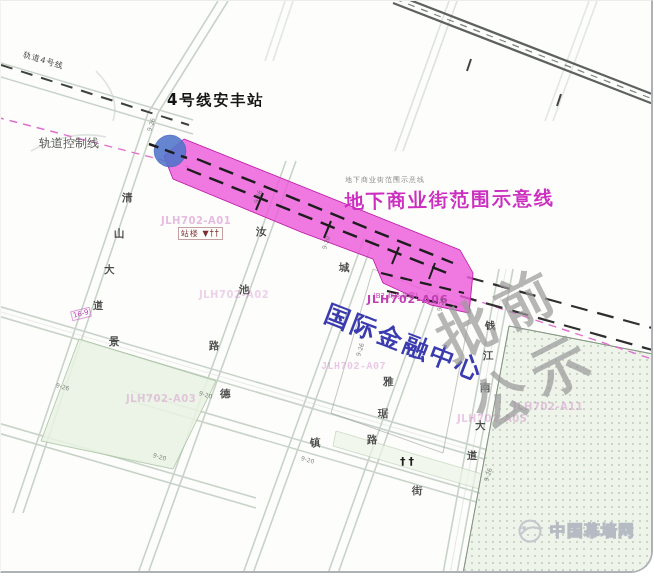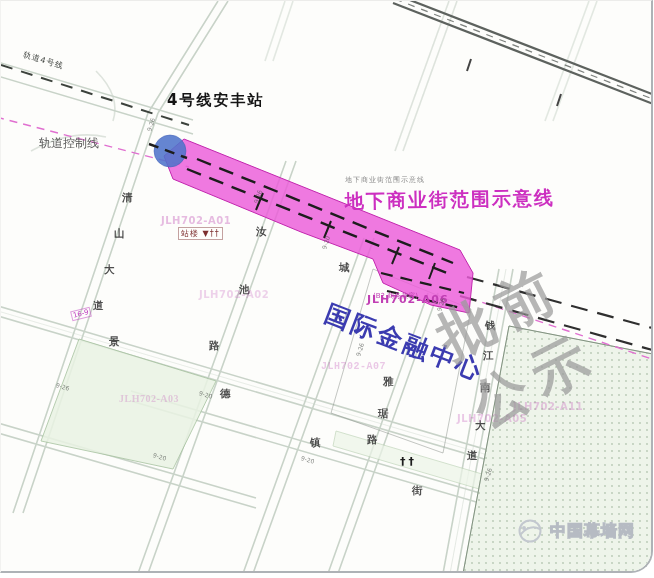--- a/index.html
+++ b/index.html
@@ -143,21 +143,21 @@
         <span class="rchar" style="left: 411px; top: 483px;">街</span>
         <span class="rchar" style="left: 484px; top: 318px;">钱</span>
         <span class="rchar" style="left: 482px; top: 348px;">江</span>
         <span class="rchar" style="left: 479px; top: 380px;">南</span>
         <span class="rchar" style="left: 474px; top: 418px;">大</span>
         <span class="rchar" style="left: 466px; top: 448px;">道</span>
       </div>
     <div>
         <span class="pcode" style="left: 160px; top: 214px; opacity: 0.38;">JLH702-A01</span>
         <span class="pcode" style="left: 198px; top: 288px; opacity: 0.25;">JLH702-A02</span>
-        <span class="pcode" style="left: 118px; top: 392px; opacity: 0.28; font-family: Liberation Serif, serif;">JLH702-A03</span>
+        <span class="pcode" style="left: 125px; top: 392px; opacity: 0.28;">JLH702-A03</span>
         <span class="pcode" style="left: 320px; top: 360px; opacity: 0.3; font-family: Liberation Mono, monospace;">JLH702-A07</span>
         <span class="pcode" style="left: 412px; top: 412px; opacity: 0.3; padding-left: 44px;">JLH702-A05</span>
         <span class="pcode" style="left: 512px; top: 400px; opacity: 0.3;">JLH702-A11</span>
       </div>
     <div>
         <span class="wmark" style="left: 143px; top: 120px; transform: rotate(-72deg);">9-26</span>
         <span class="wmark" style="left: 250px; top: 192px; transform: rotate(-72deg);">9-26</span>
         <span class="wmark" style="left: 318px; top: 238px; transform: rotate(-72deg);">9-20</span>
         <span class="wmark" style="left: 433px; top: 300px; transform: rotate(-72deg);">9-26</span>
         <span class="wmark" style="left: 55px; top: 382px; transform: rotate(16deg);">9-26</span>

